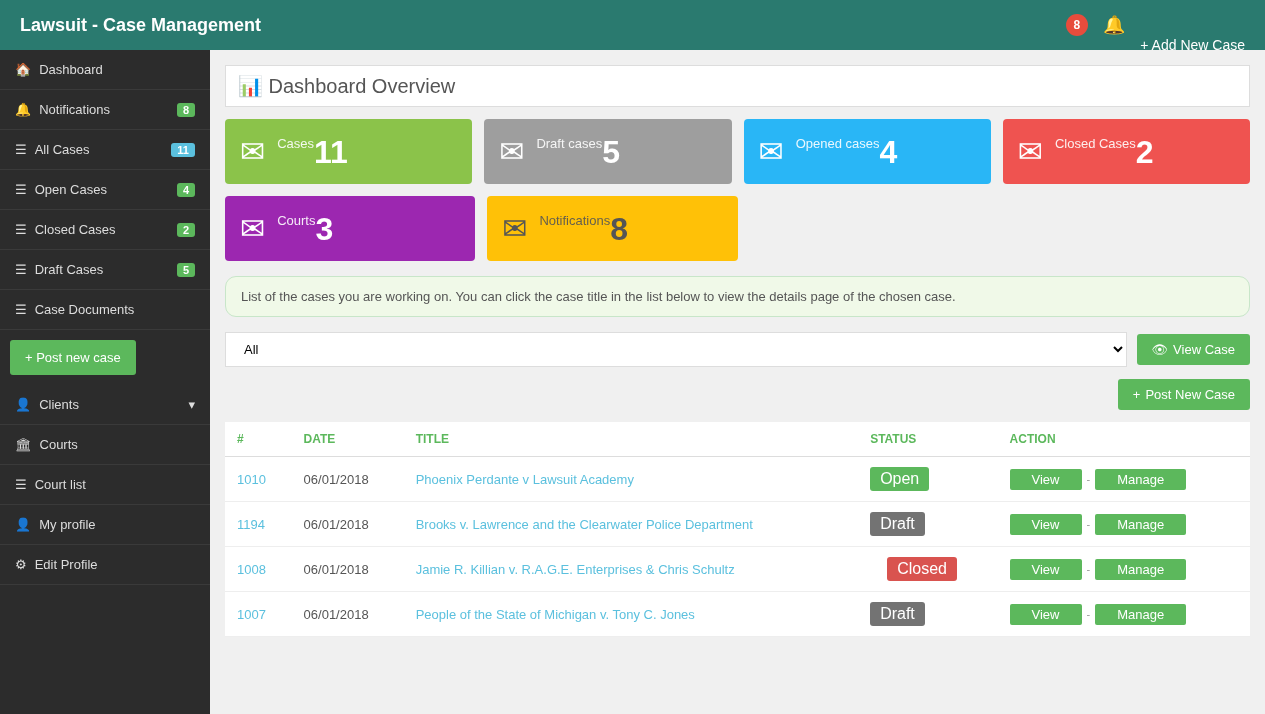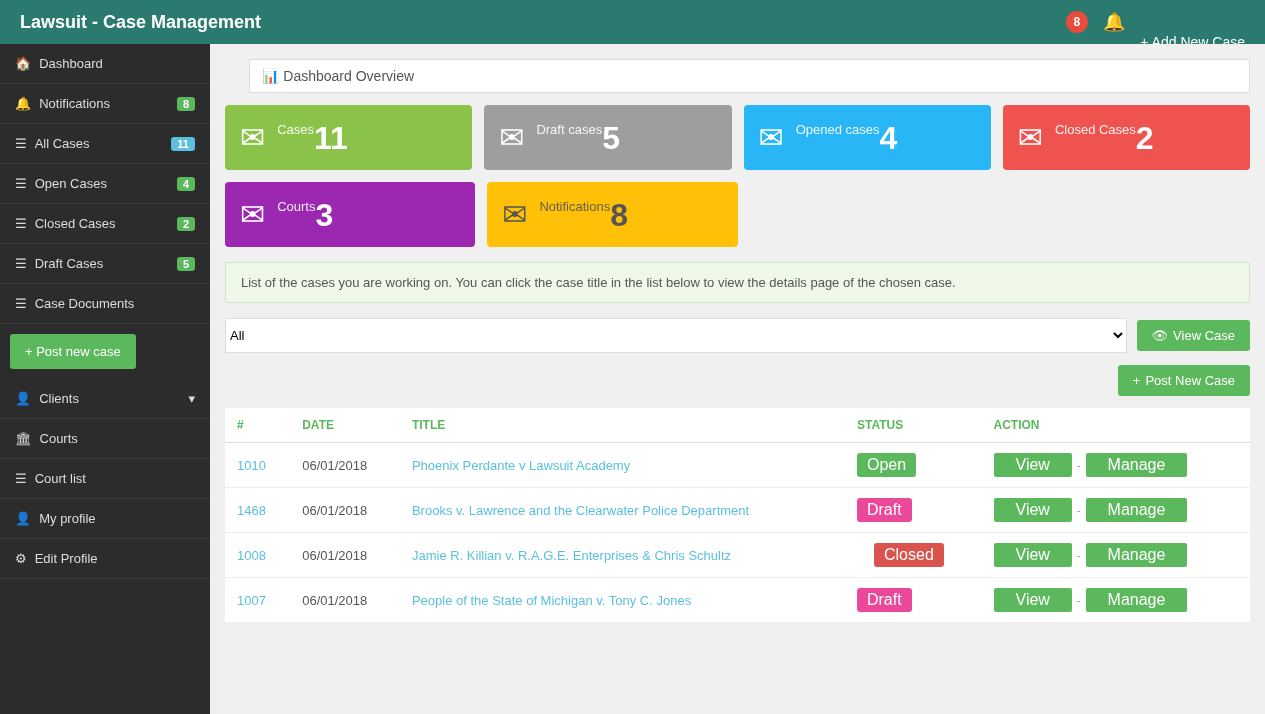--- a/index.html
+++ b/index.html
@@ -6,21 +6,21 @@
     body { font-family: Arial, sans-serif; background: #f0f0f0; display: flex; flex-direction: column; height: 714px; overflow: hidden; }
 
     
     .header {
       background: #2a7a6f;
       color: white;
       display: flex;
       align-items: center;
       justify-content: space-between;
       padding: 0 20px;
-      height: 44px;
+      height: 50px;
       flex-shrink: 0;
     }
     .header-title { font-size: 18px; font-weight: bold; }
     .header-right { display: flex; align-items: center; gap: 15px; }
     .notif-badge {
       background: #e74c3c;
       color: white;
       border-radius: 50%;
       width: 22px; height: 22px;
       display: flex; align-items: center; justify-content: center;
@@ -87,24 +87,23 @@
       overflow-y: auto;
       padding: 15px;
       background: #f0f0f0;
     }
 
     
     .dashboard-header {
       background: white;
       padding: 8px 12px;
       margin-bottom: 12px;
-      font-size: 14px;
+      font-size: 20px;
       color: #555;
       border: 1px solid #ddd;
-      margin-left: 24px;
     }
 
     
     .stats-grid {
       display: grid;
       grid-template-columns: repeat(4, 1fr);
       gap: 12px;
       margin-bottom: 12px;
     }
     .stats-card {
@@ -134,34 +133,34 @@
     }
 
     
     .info-box {
       background: #f0f9e8;
       border: 1px solid #c8e6c9;
       padding: 12px 15px;
       margin-bottom: 15px;
       font-size: 13px;
       color: #555;
-      border-radius: 3px;
+      border-radius: 11px;
     }
 
     
     .filter-row {
       display: flex;
       align-items: center;
       gap: 10px;
       margin-bottom: 12px;
       justify-content: space-between;
     }
     .filter-select {
       flex: 1;
-      padding: 8px 0;
+      padding: 8px 14px;
       border: 1px solid #ddd;
       font-size: 13px;
       background: white;
       cursor: pointer;
     }
     .view-case-btn {
       background: #5cb85c;
       color: white;
       border: none;
       padding: 8px 15px;
@@ -209,30 +208,30 @@
     .case-number { color: #5bc0de; cursor: pointer; }
     .case-title { color: #5bc0de; cursor: pointer; }
     .status-badge {
       padding: 3px 10px;
       border-radius: 3px;
       color: white;
       font-size: 16px;
       display: inline-block;
     }
     .status-open { background: #5cb85c; }
-    .status-draft { background: #ec4899; }
+    .status-draft { background: #737373; }
     .status-closed { background: #d9534f; margin-left: 17px; }
     .action-btns { display: flex; align-items: center; gap: 5px; }
     .action-btn {
       background: #5cb85c;
       color: white;
       border: none;
       padding: 3px 22px;
       cursor: pointer;
-      font-size: 16px;
+      font-size: 13px;
       border-radius: 2px;
     }
     .action-sep { color: #999; font-size: 11px; }
 
     
     .envelope-icon { font-size: 30px; }
   </style>
 </head>
 <body>
 
@@ -447,21 +446,21 @@
     <td>
       <div class="action-btns">
         <button class="action-btn">View</button>
         <span class="action-sep">-</span>
         <button class="action-btn">Manage</button>
       </div>
     </td>
   </tr>
           <tr>
     <td>
-      <span class="case-number">1468</span>
+      <span class="case-number">1194</span>
     </td>
     <td>06/01/2018</td>
     <td>
       <span class="case-title">Brooks v. Lawrence and the Clearwater Police Department</span>
     </td>
     <td>
       <span class="status-badge status-draft">Draft</span>
     </td>
     <td>
       <div class="action-btns">

